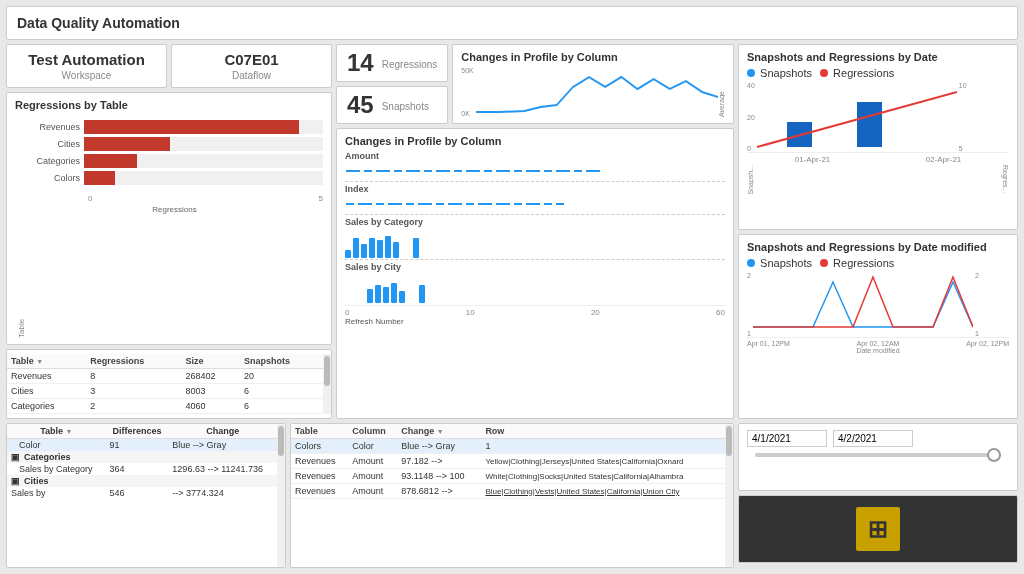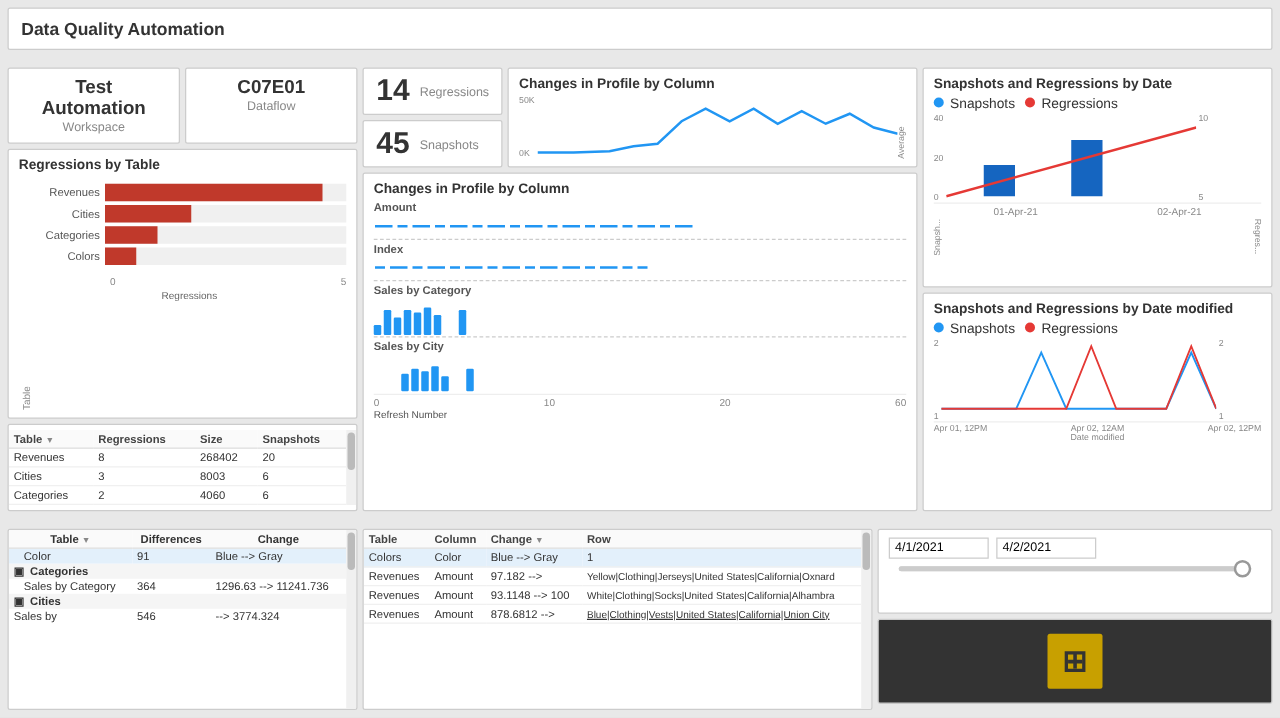--- a/index.html
+++ b/index.html
@@ -12,21 +12,21 @@
       font-size: 11px;
       color: #333;
     }
     .outer {
       width: 1024px;
       height: 574px;
       background: #e8e8e8;
       padding: 6px;
       display: flex;
       flex-direction: column;
-      gap: 14px;
+      gap: 4px;
     }
     .top-title {
       background: white;
       border: 1px solid #ccc;
       padding: 6px 10px;
       font-size: 14px;
       font-weight: 600;
       border-radius: 2px;
       height: 34px;
       display: flex;
@@ -34,21 +34,21 @@
     }
     .main-area {
       display: flex;
       flex: 1;
       gap: 4px;
     }
     .col-left {
       display: flex;
       flex-direction: column;
       gap: 4px;
-      width: 280px;
+      width: 326px;
       flex-shrink: 0;
     }
     .col-mid {
       display: flex;
       flex-direction: column;
       gap: 4px;
       flex: 1;
     }
     .col-right {
       display: flex;
@@ -122,21 +122,21 @@
       overflow: hidden;
     }
     .bottom-mid {
       flex: 1;
       background: white;
       border: 1px solid #ccc;
       border-radius: 2px;
       overflow: hidden;
     }
     .bottom-right {
-      width: 316px;
+      width: 280px;
       flex-shrink: 0;
       display: flex;
       flex-direction: column;
       gap: 4px;
     }
     .diff-table { width: 100%; border-collapse: collapse; font-size: 9px; }
     .diff-table th { font-weight: 600; padding: 2px 4px; border-bottom: 1px solid #ddd; background: #fafafa; }
     .diff-table td { padding: 1px 4px; }
     .group-header { font-weight: 700; background: #f5f5f5; }
     .expand-icon { font-size: 9px; margin-right: 2px; }

